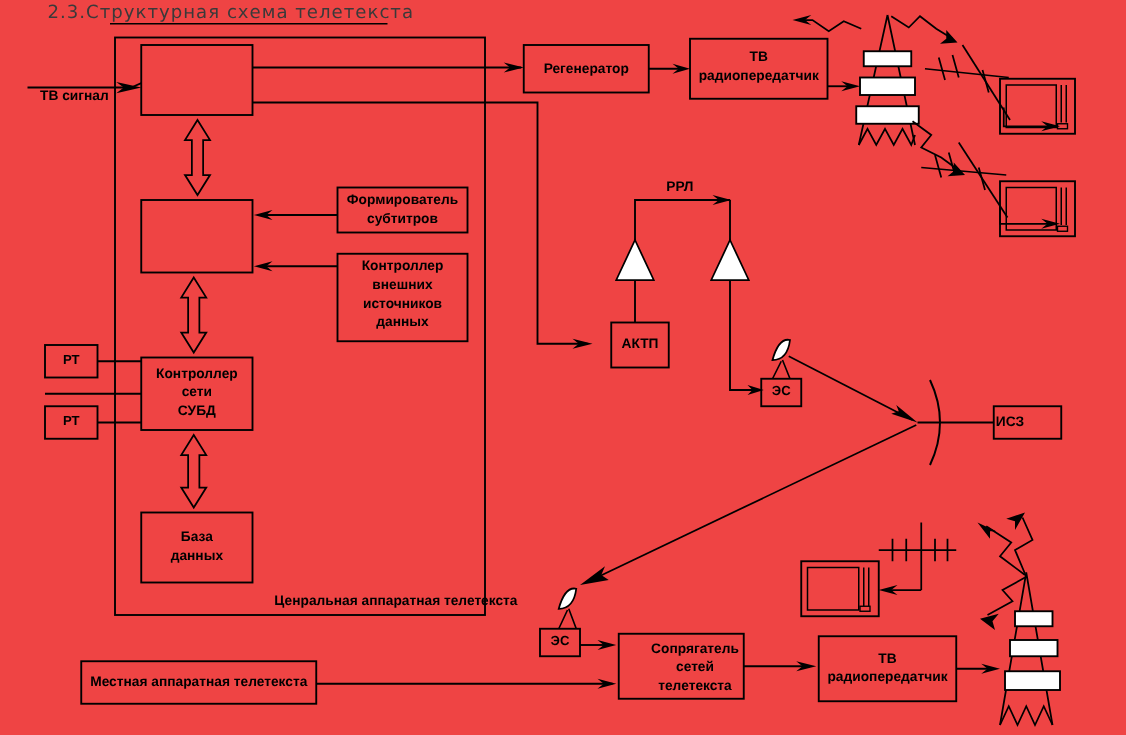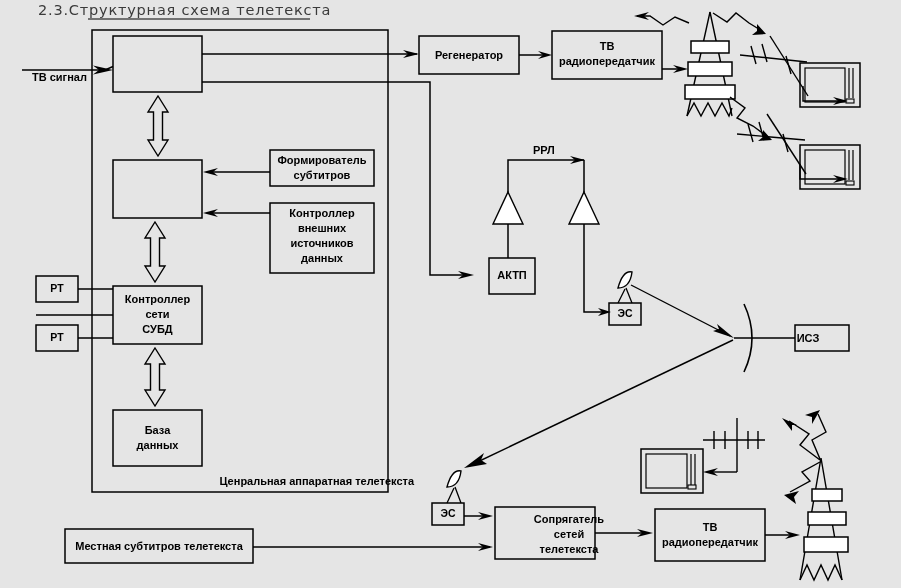--- a/index.html
+++ b/index.html
@@ -4,21 +4,21 @@
 <style>
   html, body {
     margin: 0;
     padding: 0;
     background: #ffffff;
   }
   #root {
     position: relative;
     width: 901px;
     height: 588px;
-    background: #e5e5e5;
+    background: #ef4444;
     font-family: "Liberation Sans", sans-serif;
     overflow: hidden;
   }
   #diagram-svg {
     position: absolute;
     left: 0;
     top: 0;
     width: 901px;
     height: 588px;
   }
@@ -310,35 +310,35 @@
 
   <div class="box-label" style="left:113px; top:423px; width:89px;">База
 данных</div>
 
   <div class="frame-caption" style="left:92px; top:475px; width:322px;text-align:right;">Ценральная аппаратная телетекста</div>
 
   <div class="small-label" style="left:36px; top:282px; width:42px;">РТ</div>
 
   <div class="small-label" style="left:36px; top:331px; width:42px;">РТ</div>
 
-  <div class="box-label" style="left:65px; top:539px; width:188px;">Местная субтитров телетекста</div>
+  <div class="box-label" style="left:65px; top:539px; width:188px;">Местная аппаратная телетекста</div>
 
   <div class="box-label" style="left:419px; top:48px; width:100px;">Регенератор</div>
 
   <div class="box-label" style="left:552px; top:39px; width:110px;">ТВ
 радиопередатчик</div>
 
   <div class="box-label" style="left:489px; top:268px; width:46px;">АКТП</div>
 
   <div class="small-label" style="left:609px; top:307px; width:32px;">ЭС</div>
 
   <div class="box-label" style="left:781px; top:331px; width:54px;">ИСЗ</div>
 
   <div class="small-label" style="left:432px; top:507px; width:32px;">ЭС</div>
 
-  <div class="box-label" style="left:517px; top:512px; width:104px;">Сопрягатель
+  <div class="box-label" style="left:504px; top:512px; width:104px;">Сопрягатель
 сетей
 телетекста</div>
 
   <div class="box-label" style="left:655px; top:520px; width:110px;">ТВ
 радиопередатчик</div>
 
 </div>
 
 </body></html>

